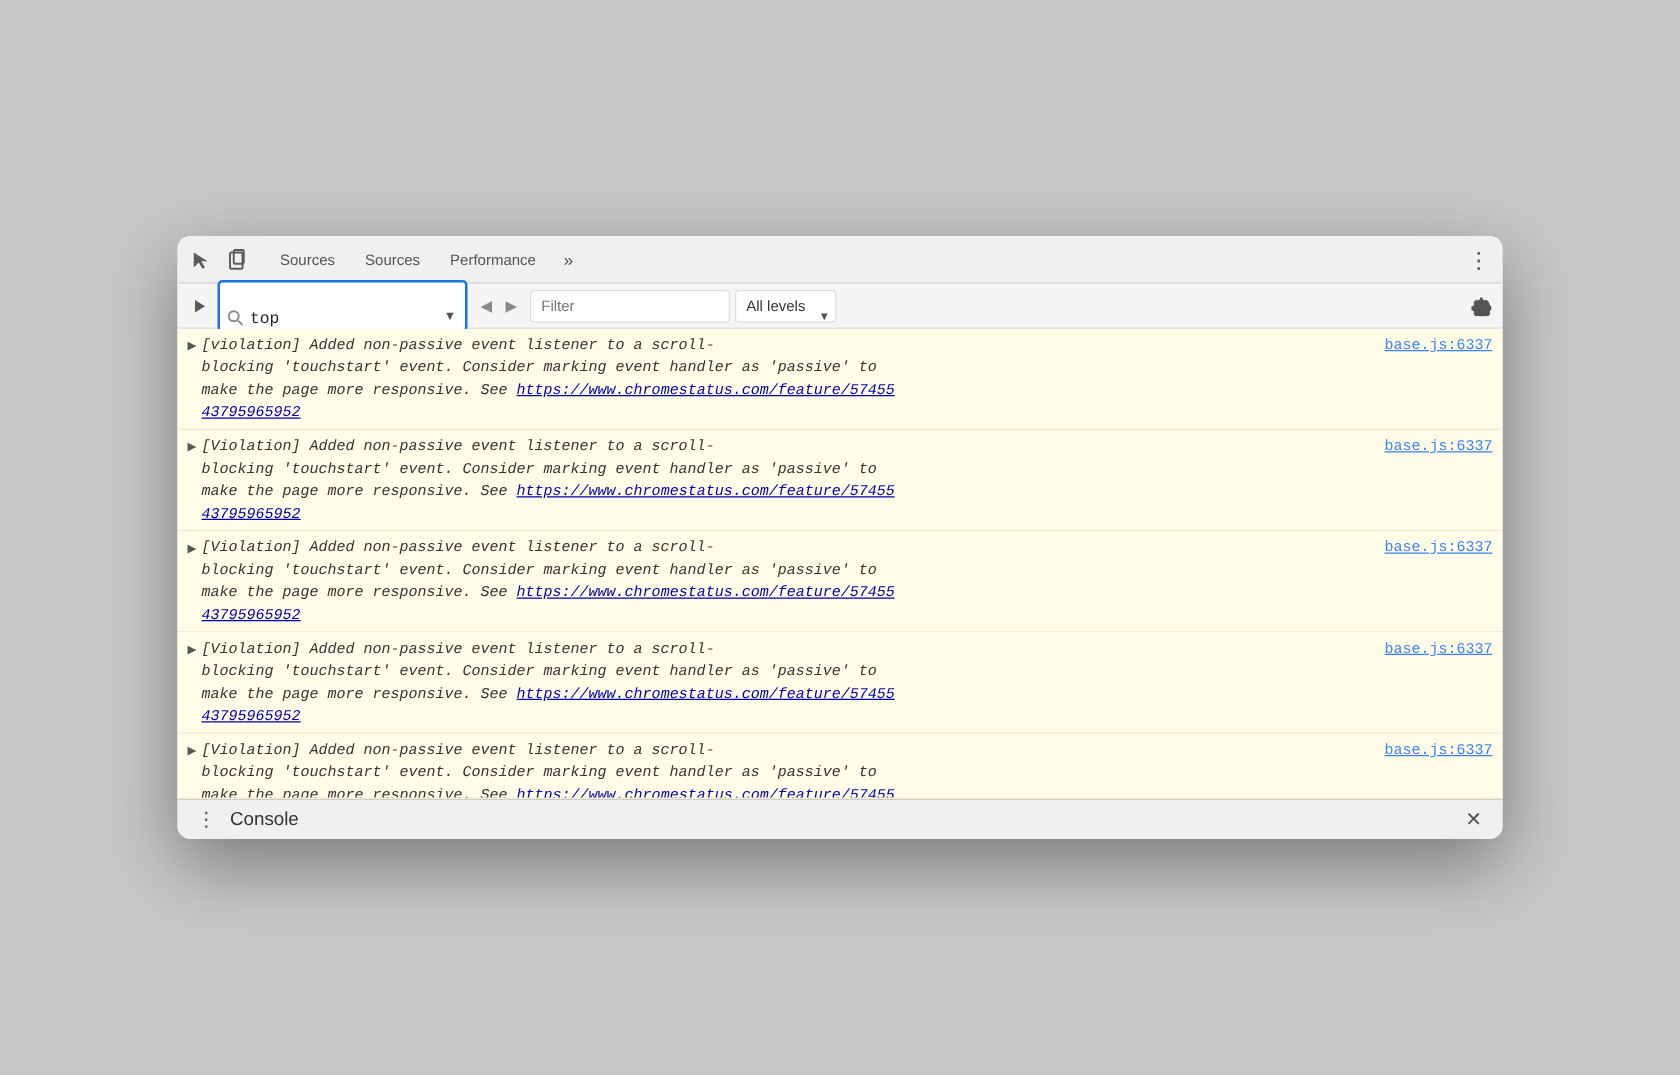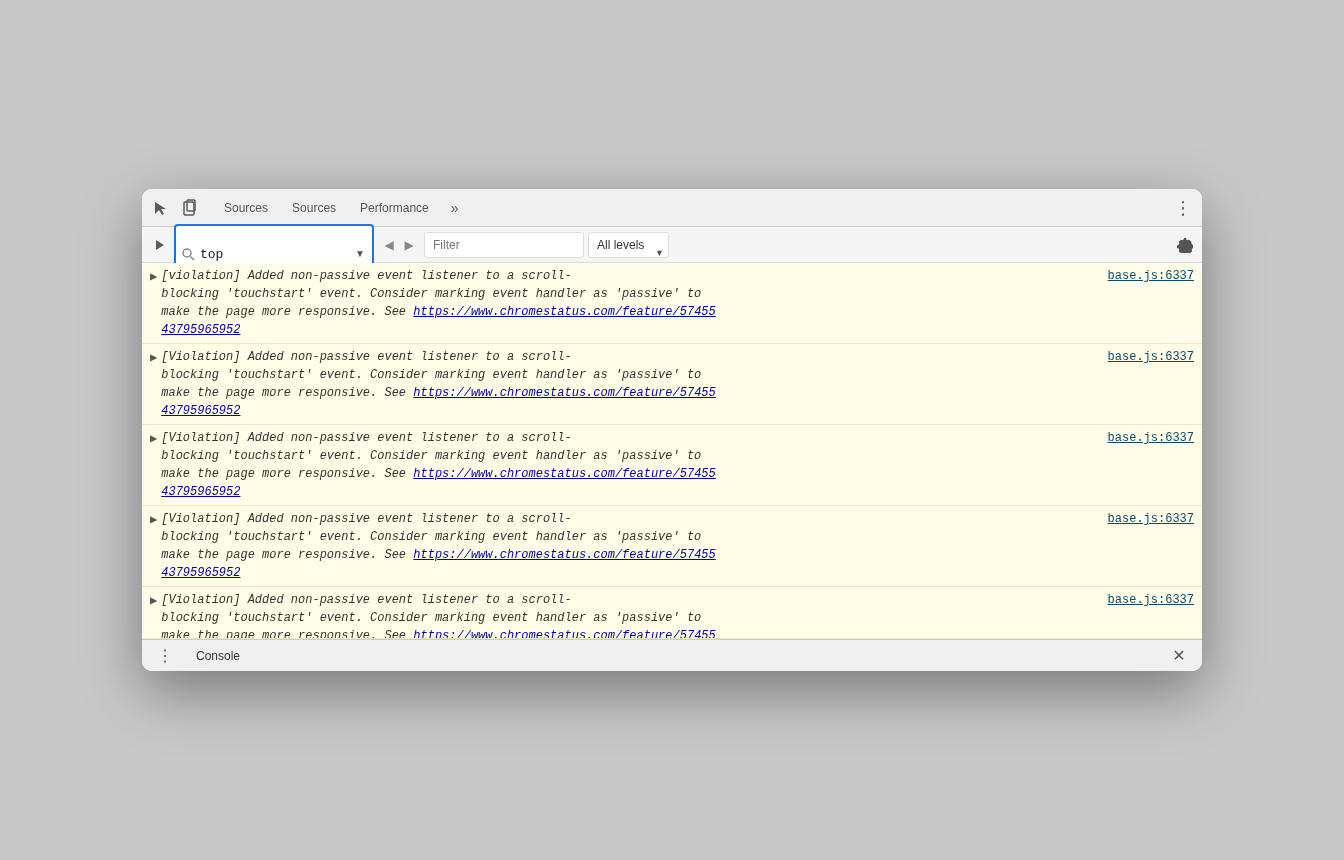--- a/index.html
+++ b/index.html
@@ -318,21 +318,21 @@
       word-break: break-word;
       font-style: italic;
     }
 
     .console-entry-content a {
       color: #00a;
       text-decoration: underline;
     }
 
     .console-entry-source {
-      color: #0c4a6e;
+      color: #3b82f6;
       text-decoration: underline;
       white-space: nowrap;
       margin-left: 12px;
       align-self: flex-start;
       flex-shrink: 0;
       padding-left: 40px;
     }
 
     
     .bottombar {
@@ -349,24 +349,24 @@
       height: 22px;
       display: flex;
       align-items: center;
       justify-content: center;
       cursor: pointer;
       font-size: 16px;
       color: #555;
     }
 
     .bottom-title {
-      font-size: 12px;
+      font-size: 15px;
       color: #333;
       font-weight: 500;
-      margin-left: 20px;
+      margin-left: 8px;
     }
 
     .bottom-close {
       margin-left: auto;
       width: 22px;
       height: 22px;
       display: flex;
       align-items: center;
       justify-content: center;
       cursor: pointer;

